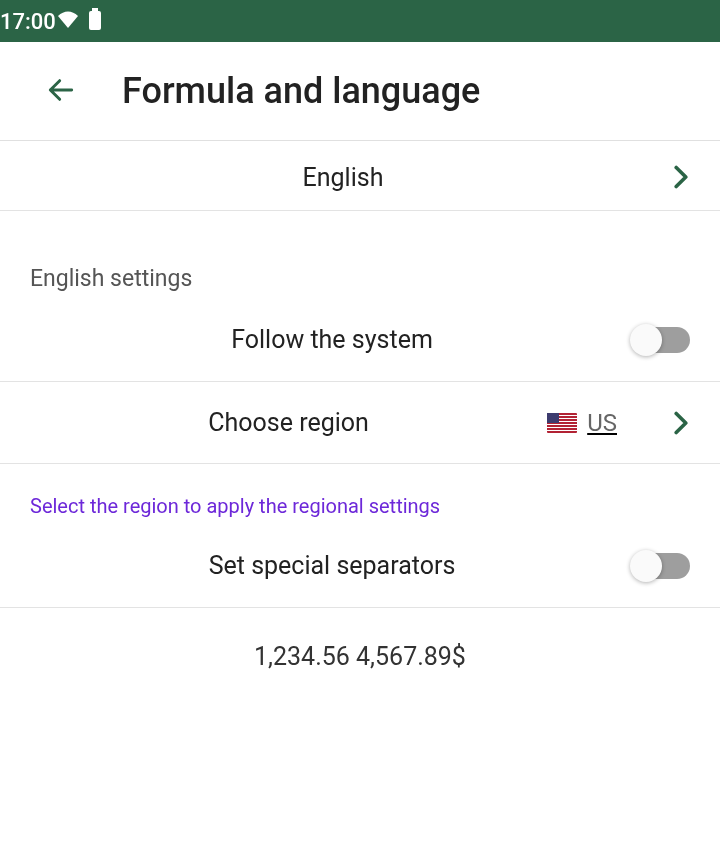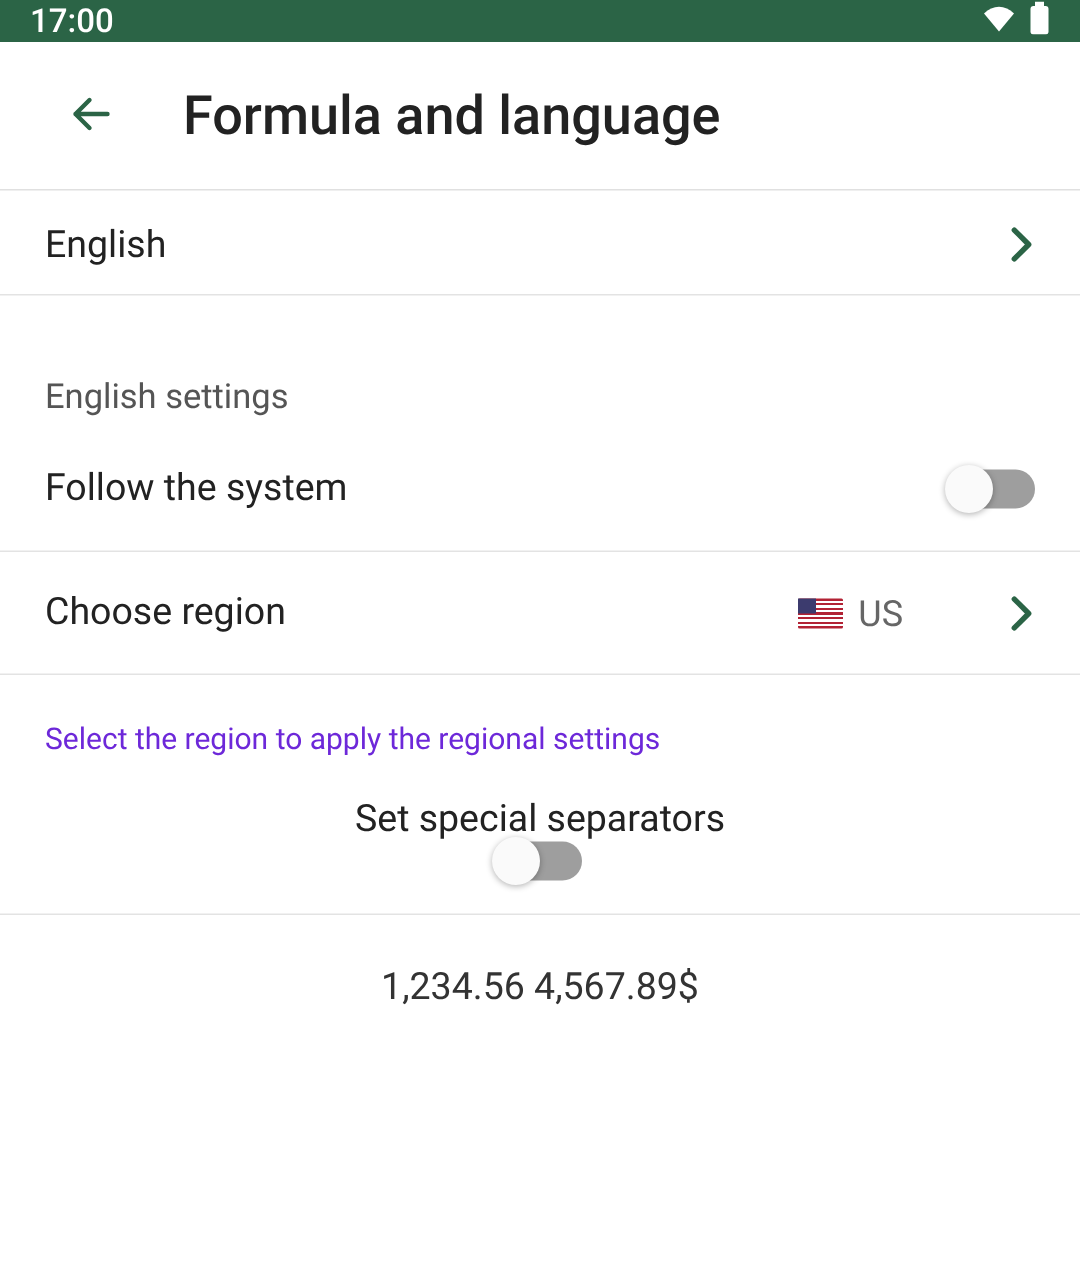--- a/index.html
+++ b/index.html
@@ -11,25 +11,25 @@
     body {
       width: 720px;
       height: 858px;
       background: #fff;
       overflow: hidden;
       position: relative;
     }
     
     .status-bar {
       background: #2b6446;
-      height: 28px;
-      display: flex;
-      align-items: center;
-      justify-content: space-between;
-      padding: 0 20px 0 20px;
+      height: 42px;
+      display: flex;
+      align-items: center;
+      justify-content: flex-start;
+      padding: 0 20px 0 0;
       color: #fff;
     }
     .status-time {
       font-size: 22px;
       font-weight: 500;
     }
     .status-icons {
       display: flex;
       align-items: center;
       gap: 8px;
@@ -71,41 +71,43 @@
       align-items: center;
       justify-content: space-between;
       border-bottom: 1px solid #e3e3e3;
       min-height: 70px;
     }
     .row-main {
       flex: 1;
       display: flex;
       flex-direction: column;
       gap: 4px;
+      align-items: center;
     }
     .row-title {
       font-size: 25px;
       color: #222;
       font-weight: 400;
     }
     .row-sub {
       font-size: 23px;
       color: #666;
       font-weight: 400;
     }
     .chevron {
       color: #2b6446;
       margin-left: 16px;
       display: flex;
       align-items: center;
     }
     .row-trail {
       display: flex;
       align-items: center;
-      gap: 24px;
+      gap: 9px;
+      text-decoration: underline;
     }
     .region-value {
       display: flex;
       align-items: center;
       gap: 10px;
       font-size: 24px;
       color: #666;
       margin-right: 30px;
     }
     .flag {
@@ -233,21 +235,21 @@
       <span class="chevron">
         <svg width="18" height="24" viewBox="0 0 12 20">
             <path fill="none" stroke="#2b6446" stroke-width="3" stroke-linecap="round" stroke-linejoin="round" d="M2 2l8 8-8 8"></path>
           </svg>
       </span>
     </div>
   </div>
 
   <div class="note">Select the region to apply the regional settings</div>
 
-  <div class="row" style="padding-top:8px; padding-bottom:22px;flex-direction:column;">
+  <div class="row" style="padding-top:8px; padding-bottom:22px;">
     <div class="row-main">
       <div class="row-title">Set special separators</div>
     </div>
     <div class="toggle"></div>
   </div>
 
   <div class="example-block">
     <div>1,234.56 4,567.89$</div>
   </div>
 

